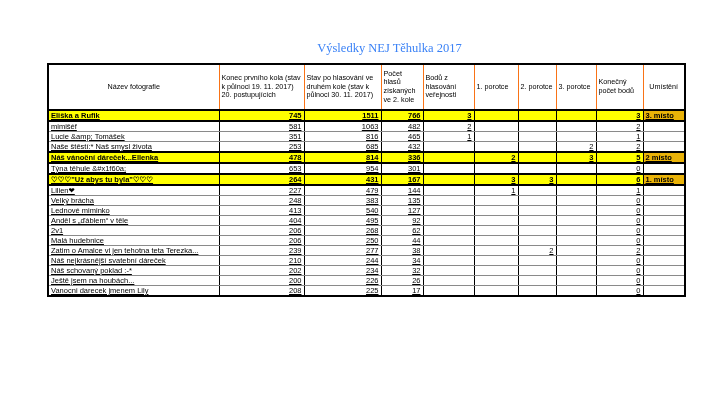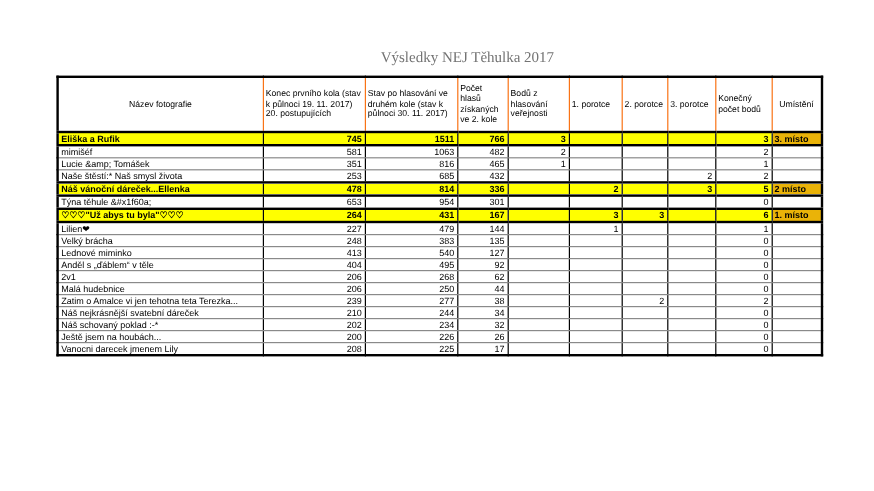--- a/index.html
+++ b/index.html
@@ -11,21 +11,21 @@
     overflow: hidden;
   }
   .title {
     position: absolute;
     top: 41px; left: 47px; width: 637px;
     box-sizing: border-box;
     padding-left: 48px;
     text-align: center;
     font-family: "Liberation Serif", serif;
     font-size: 12.5px;
-    color: #737373;
+    color: #3b82f6;
   }
   table.results {
     position: absolute;
     top: 63px; left: 47px;
     width: 637px;
     table-layout: fixed;
     border-collapse: collapse;
     border: 2px solid #000;
     background: #fff;
   }
@@ -37,21 +37,21 @@
     border: 1px solid #f97316;
     font-weight: normal;
     font-size: 7.2px;
     line-height: 8.6px;
     padding: 1px 2px;
     vertical-align: middle;
     text-align: left;
     overflow: hidden;
   }
   th.col-0, th.col-9 { text-align: center; }
-  tbody tr { height: 9.6px; }
+  tbody tr { height: 9.6px; text-decoration: underline; }
   td {
     border: 1px solid;
     border-color: #8a8a8a #000;
     padding: 0 2px;
     font-size: 7.5px;
     line-height: 9px;
     white-space: nowrap;
     overflow: hidden;
     vertical-align: middle;
   }

